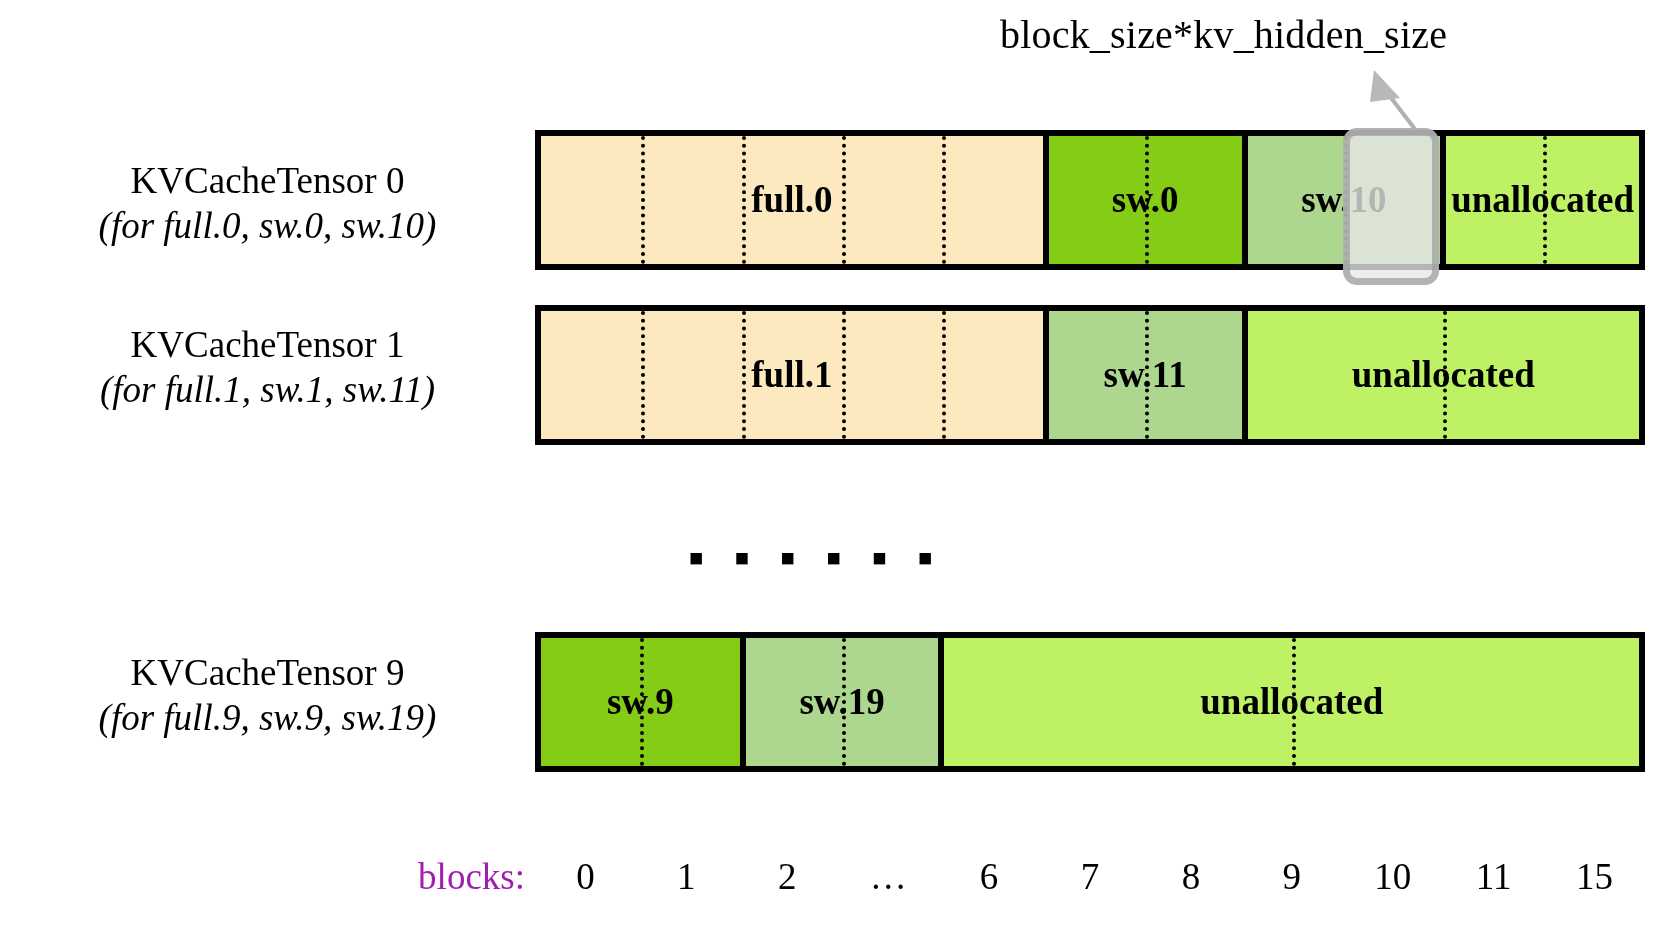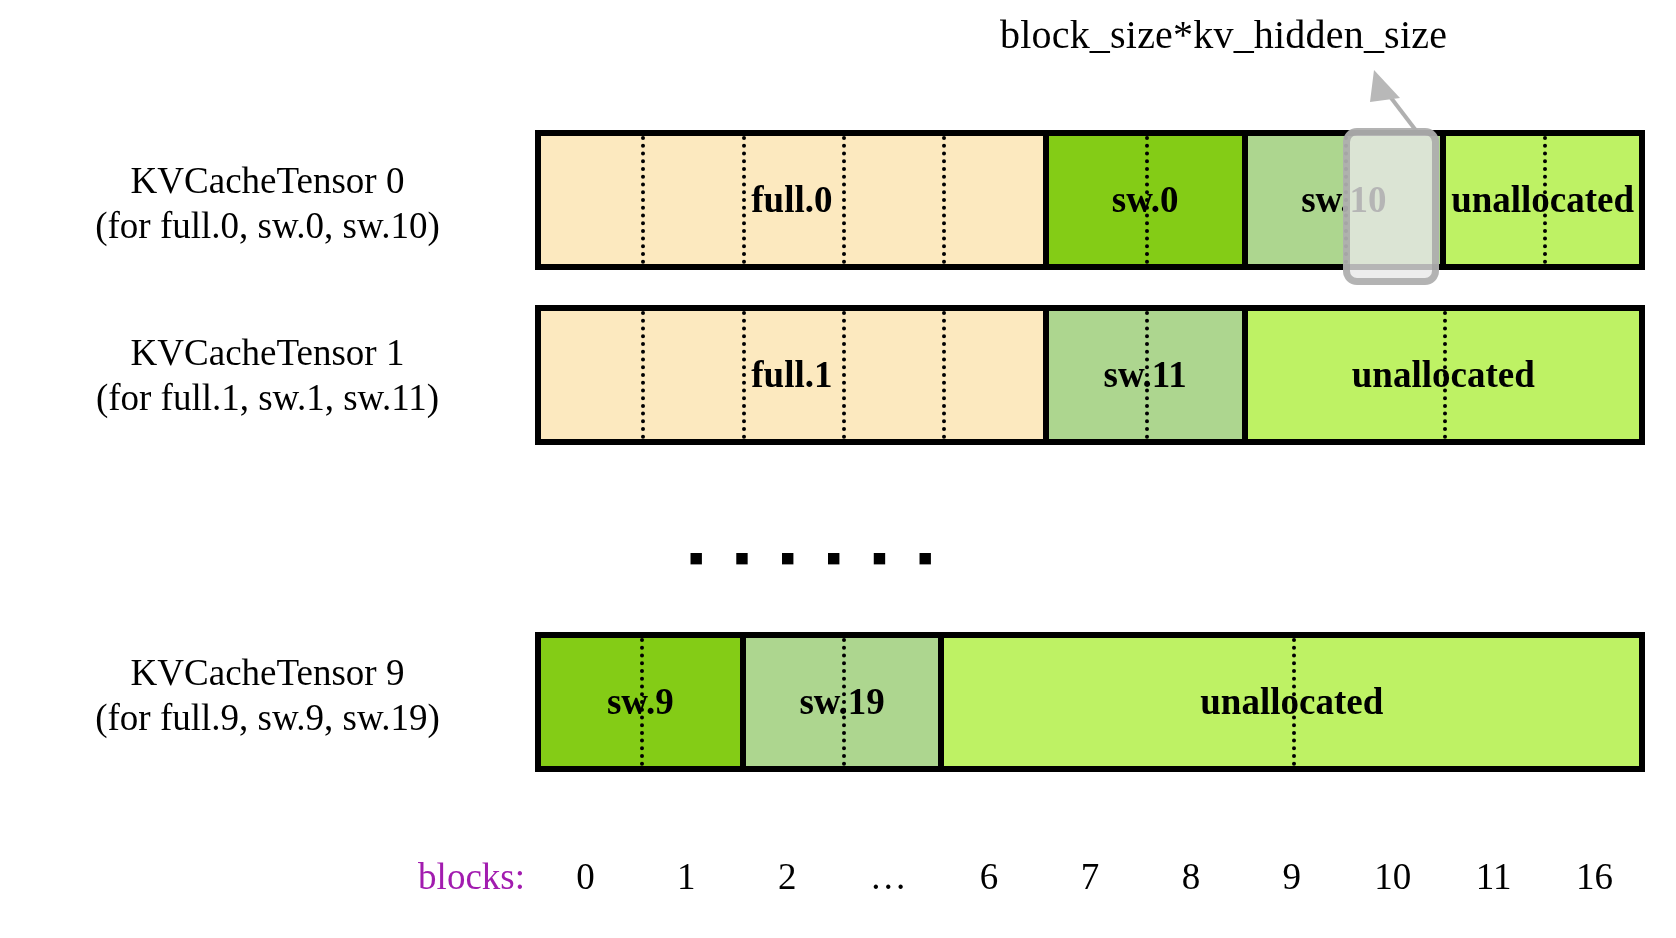--- a/index.html
+++ b/index.html
@@ -47,21 +47,21 @@
   .row-label {
     position: absolute;
     left: 20px;
     width: 495px;
     text-align: center;
     font-size: 37px;
     line-height: 1.22;
     color: #000;
   }
   .row-label .l1 { display: block; }
-  .row-label .l2 { display: block; }
+  .row-label .l2 { display: block; font-style: italic; }
 
   
   .tensor-row {
     position: absolute;
     left: 535px;
     width: 1110px;
     height: 140px;
     border: 6px solid #000;
     box-sizing: border-box;
     display: flex;
@@ -188,21 +188,21 @@
       <span class="seg-label">sw.10</span>
     </div>
     <div class="seg seg-un">
       <span class="dots" style="left:50%"></span>
       <span class="seg-label">unallocated</span>
     </div>
   </div>
 
   <div class="highlight-box"></div>
 
-  <div class="row-label" style="top:330px;">
+  <div class="row-label" style="top:322px;">
     <span class="l1">KVCacheTensor 1</span>
     <span class="l2">(for full.1, sw.1, sw.11)</span>
   </div>
 
   <div class="tensor-row" style="top:305px;">
     <div class="seg seg-full">
       <span class="dots" style="left:20%"></span>
       <span class="dots" style="left:40%"></span>
       <span class="dots" style="left:60%"></span>
       <span class="dots" style="left:80%"></span>
@@ -246,16 +246,16 @@
     <span class="tick">0</span>
     <span class="tick">1</span>
     <span class="tick">2</span>
     <span class="tick">…</span>
     <span class="tick">6</span>
     <span class="tick">7</span>
     <span class="tick">8</span>
     <span class="tick">9</span>
     <span class="tick">10</span>
     <span class="tick">11</span>
-    <span class="tick">16</span>
+    <span class="tick">15</span>
   </div>
 
 </div>
 
 </body></html>

